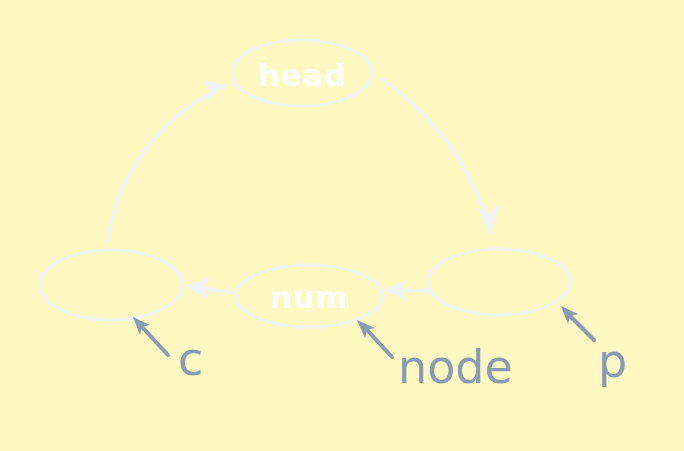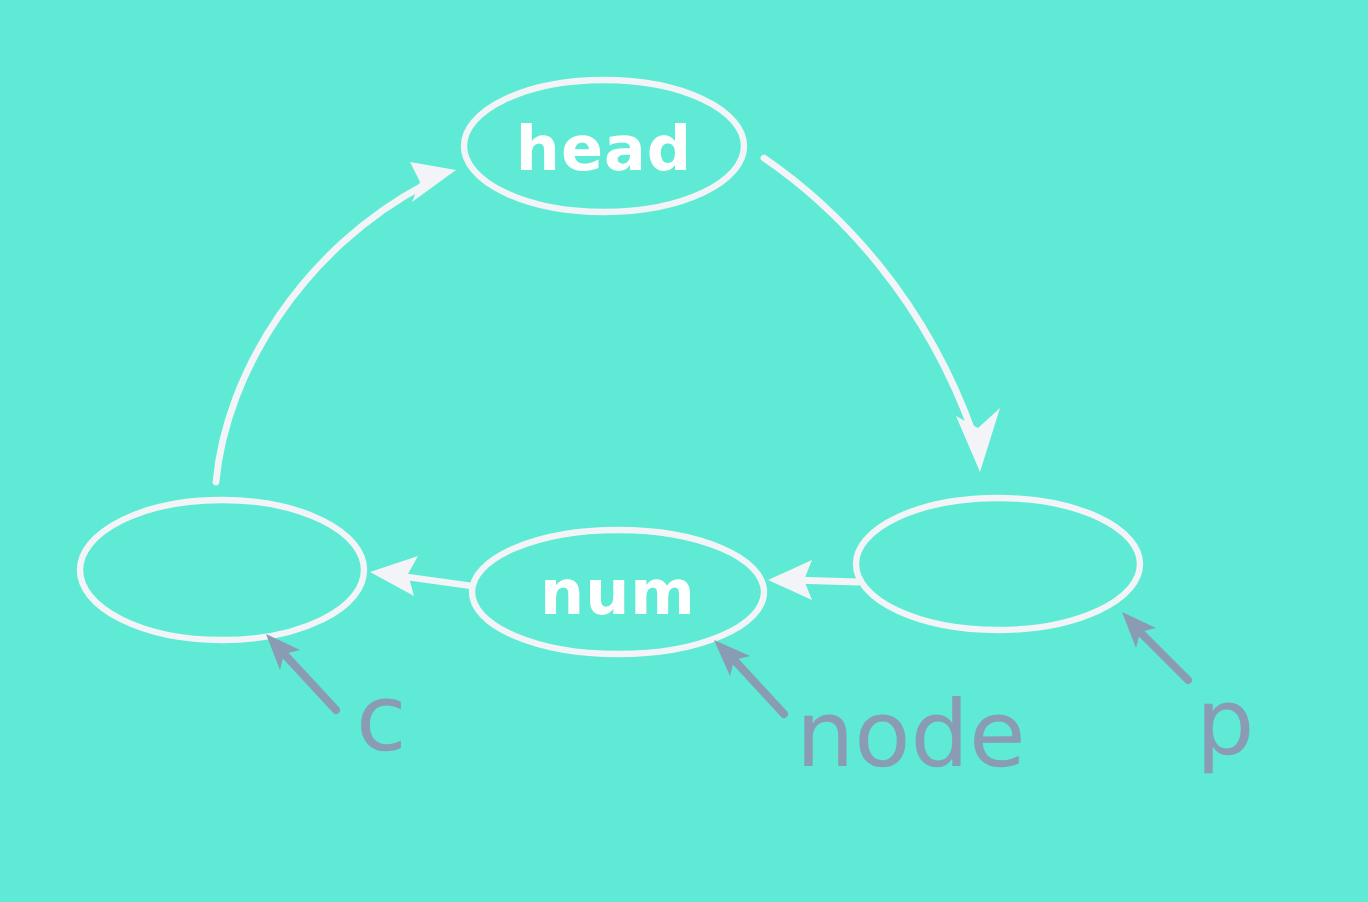--- a/index.html
+++ b/index.html
@@ -61,21 +61,21 @@
     stroke-linecap: round;
   }
   .annot-head {
     fill: #8a9bb4;
     stroke: none;
   }
 </style>
 </head>
 <body style="background: rgb(46, 52, 61);">
 
-<div id="canvas" style="background: #5eead4;">
+<div id="canvas" style="background: #fef9c3;">
 
   <svg id="diagram-svg" viewBox="0 0 684 451">
 
     <g>
       <path class="flow-path" d="M 382 79 C 420 105, 463 150, 487 218"></path>
       <path class="flow-head" d="M 490 236 L 478 208 L 489 214 L 500 204 Z"></path>
     </g>
 
     <g>
       <path class="flow-path" d="M 429 291 L 396 290"></path>

